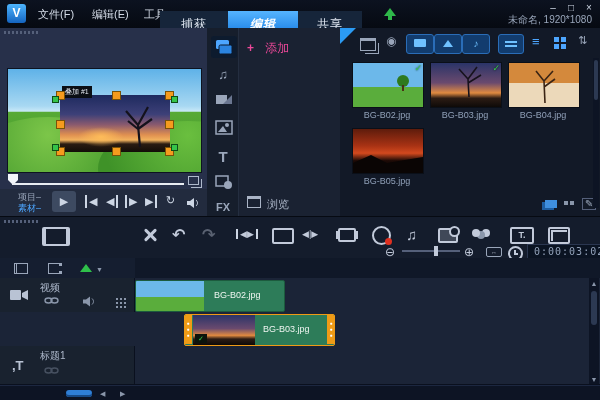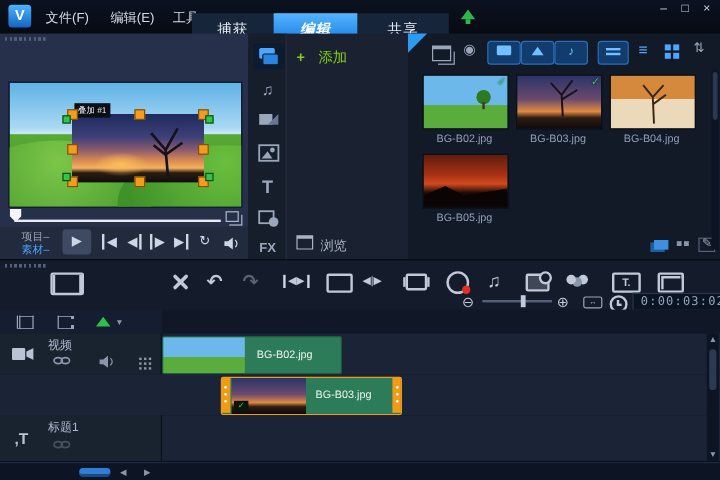--- a/index.html
+++ b/index.html
@@ -73,27 +73,28 @@
 </style>
 </head>
 <body>
 
 <div id="titlebar" class="abs">
   <div class="abs" style="left:7px;top:4px;width:19px;height:19px;border-radius:3px;background:linear-gradient(#4db5ff,#1464c0);color:#fff;font-weight:bold;font-size:12px;text-align:center;line-height:19px;">V</div>
   <span class="abs menu-item" style="left:38px;">文件(F)</span>
   <span class="abs menu-item" style="left:92px;">编辑(E)</span>
   <span class="abs menu-item" style="left:144px;">工具</span>
   <div id="tabstrip" class="abs">
-    <span class="tab" style="width:68px;margin-top:11px;">捕获</span><span class="tab active" style="width:70px;font-style:italic;">编辑</span><span class="tab" style="width:76px;font-family:Liberation Serif, serif;">共享</span>
+    <span class="tab" style="width:68px;margin-top:11px;">捕获</span><span class="tab active" style="width:70px;font-style:italic;">编辑</span><span class="tab" style="width:64px;font-family:Liberation Serif, serif;">共享</span>
   </div>
   <span class="abs" style="left:384px;top:8px;width:0;height:0;border-left:6px solid transparent;border-right:6px solid transparent;border-bottom:8px solid #2fb84a;"></span>
   <span class="abs" style="left:388px;top:16px;width:4px;height:4px;background:#2fb84a;"></span>
   <span class="abs winbtn" style="right:40px;top:2px;">–</span>
   <span class="abs winbtn" style="right:22px;top:2px;">□</span>
   <span class="abs winbtn" style="right:4px;top:2px;">×</span>
+  <span class="abs" style="right:8px;top:13px;font-size:10px;color:#9aa7bb;">未命名, 1920*1080</span>
 </div>
 
 <div id="preview-panel" class="abs">
   <div class="grip abs" style="left:4px;top:3px;"></div>
   <div id="frame" class="abs">
     <div class="hill" style="left:-40px;top:48px;width:160px;height:90px;background:radial-gradient(circle at 50% 20%,#7cc649,#4a9e2f 70%);"></div>
     <div class="hill" style="left:90px;top:52px;width:180px;height:95px;background:radial-gradient(circle at 50% 15%,#6abf3f,#3f9228 70%);"></div>
     <div id="overlay-img" class="abs">
       <div class="abs" style="left:18px;top:32px;width:46px;height:20px;border-radius:50%;background:radial-gradient(rgba(255,190,90,.95),rgba(255,190,90,0) 70%);"></div>
       <svg class="abs" style="left:58px;top:4px;" width="44" height="48">
@@ -154,21 +155,21 @@
       <path d="M3 12 L8 6 L12 12z" fill="#9aa6ba"></path>
       <circle cx="12" cy="5" r="2" fill="#9aa6ba"></circle>
   </svg>
   <span class="abs libicon" style="top:118px;font-weight:bold;font-size:15px;">T</span>
   <svg class="abs libicon" style="top:146px;left:8px;" width="18" height="16">
     <rect x="1" y="2" width="12" height="10" fill="none" stroke="#9aa6ba" stroke-width="1.5"></rect>
       <circle cx="13" cy="11" r="4" fill="#9aa6ba"></circle>
   </svg>
   <span class="abs libicon" style="top:168px;font-weight:bold;font-size:11px;">FX</span>
 
-  <div class="abs" style="left:40px;top:12px;font-size:12px;color:#84cc16;">
+  <div class="abs" style="left:40px;top:12px;font-size:12px;color:#ec4899;">
     <span style="font-weight:bold;">+</span>
     <span style="margin-left:8px;">添加</span>
   </div>
   <div class="abs tree-item sel" style="top:36px;">样本</div>
   <div class="abs tree-item" style="top:52px;">
     <span style="font-size:7px;color:#7e8a9e;">◢</span>
     <span>背景</span>
   </div>
   <div class="abs tree-sub" style="top:68px;">纯色</div>
   <div class="abs tree-sub" style="top:84px;">图像</div>

